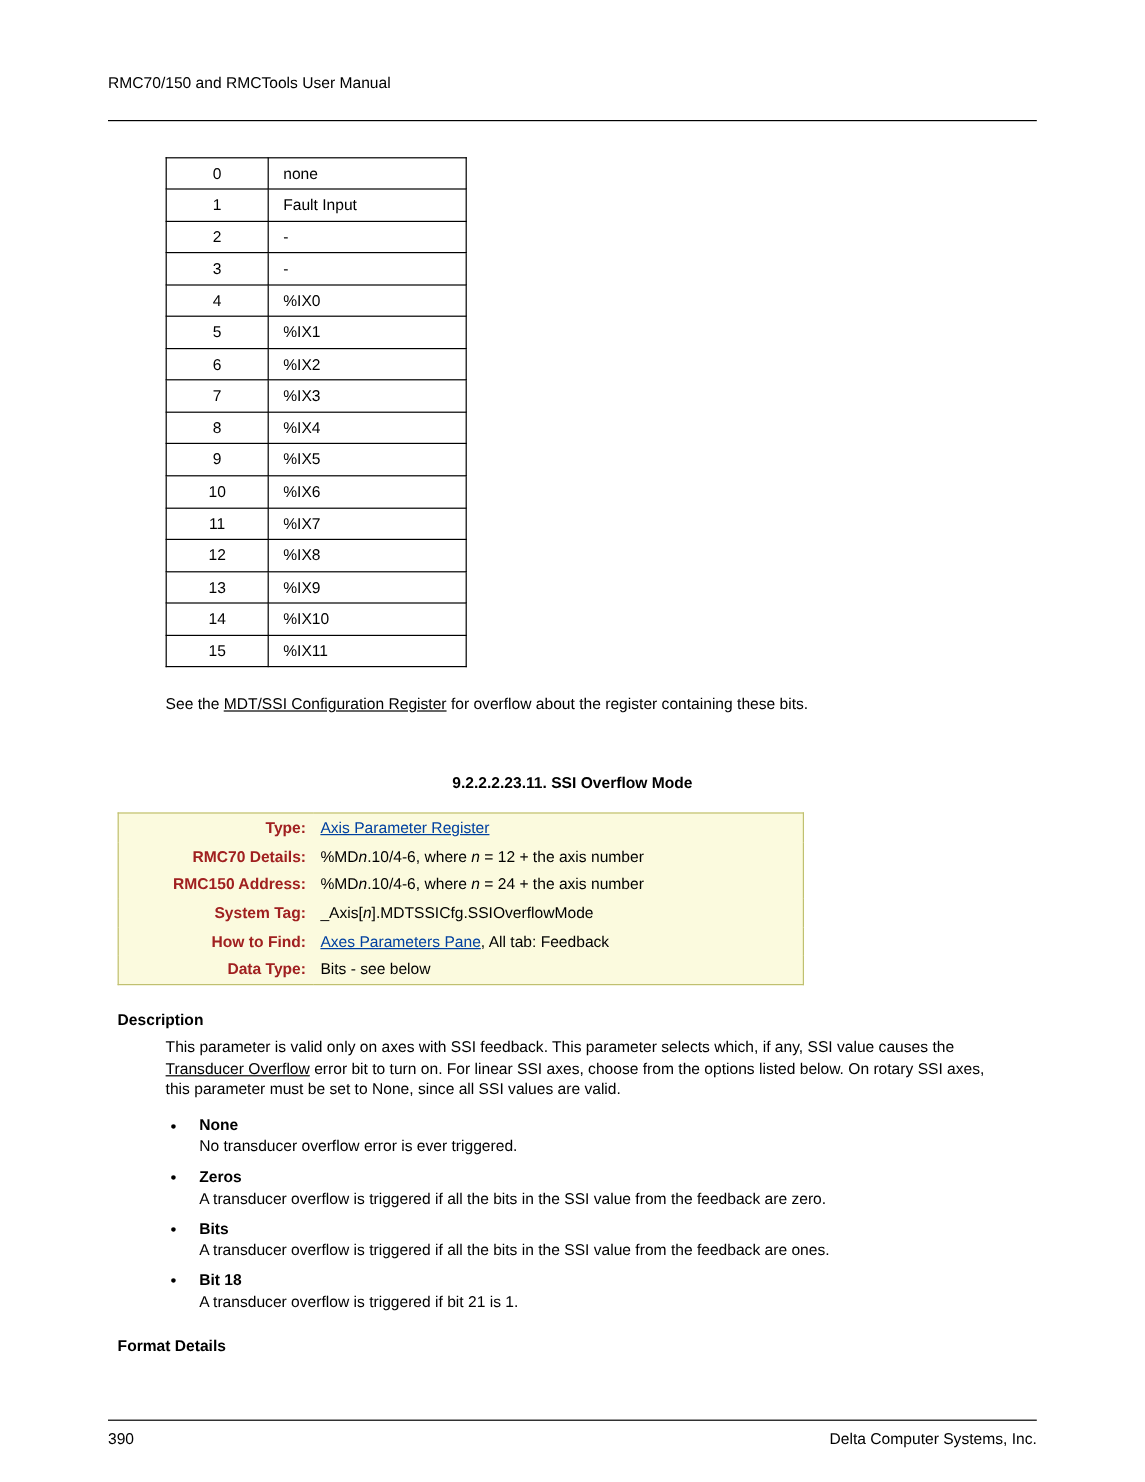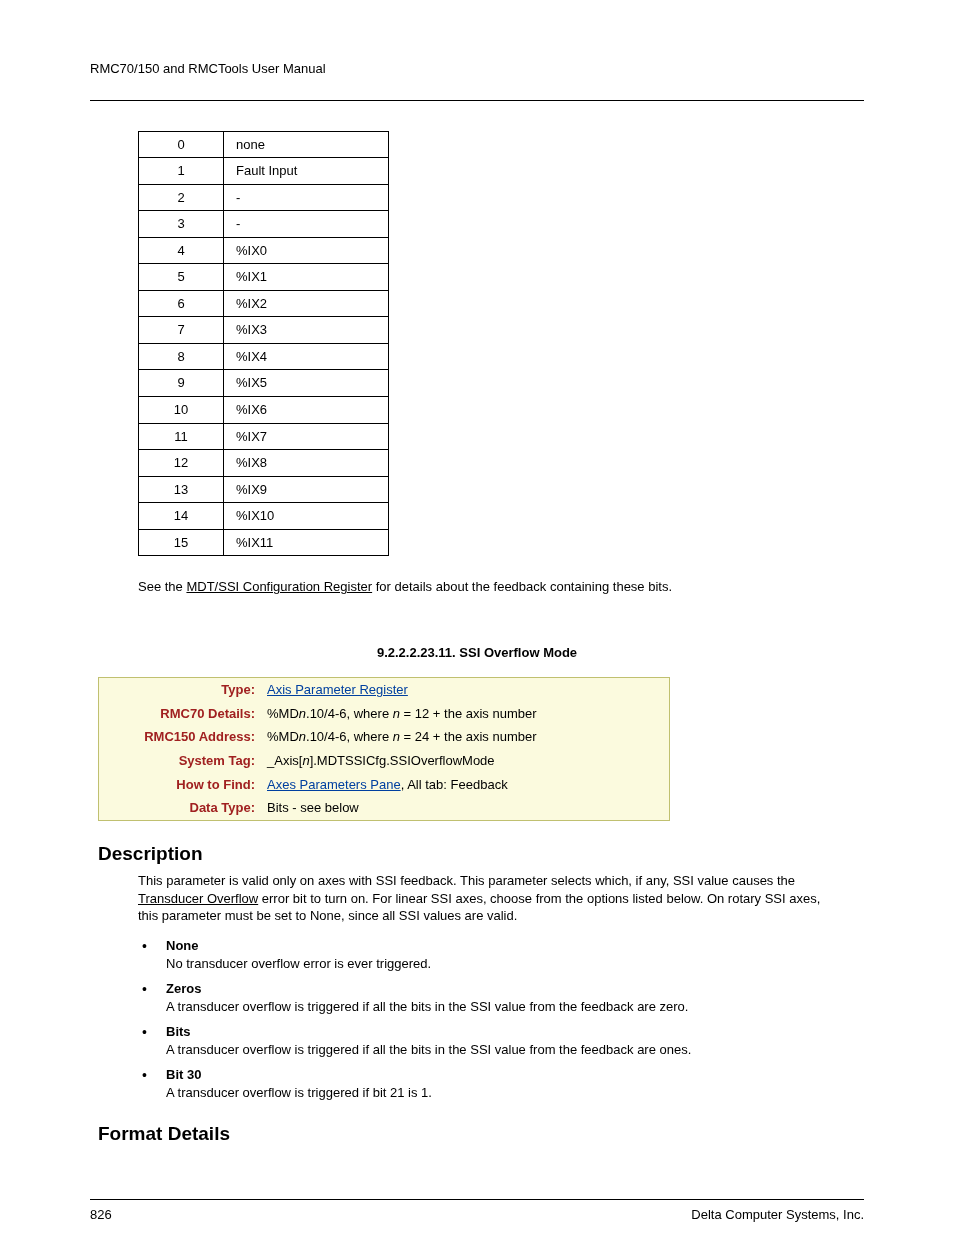--- a/index.html
+++ b/index.html
@@ -63,21 +63,21 @@
     text-align: right;
     width: 150px;
     white-space: nowrap;
   }
   table.info td.value { color: #000; }
   .blue-link { color: #0040a0; text-decoration: underline; }
   .italic { font-style: italic; }
   .desc-head {
     font-weight: bold;
     margin: 20px 0 6px 8px;
-    font-size: 19px;
+    font-size: 13px;
   }
   .desc-para {
     margin: 0 20px 12px 48px;
     font-size: 13px;
   }
   ul.opts {
     margin: 0 20px 12px 48px;
     padding: 0;
     list-style: none;
   }
@@ -172,21 +172,21 @@
         <td class="val">%IX10</td>
       </tr>
       <tr>
         <td class="num">15</td>
         <td class="val">%IX11</td>
       </tr>
     </tbody>
 </table>
 
 <p class="para">
-  <span>See the </span><span class="link">MDT/SSI Configuration Register</span><span> for details about the feedback containing these bits.</span>
+  <span>See the </span><span class="link">MDT/SSI Configuration Register</span><span> for overflow about the register containing these bits.</span>
 </p>
 
 <div class="sec-num">9.2.2.2.23.11. SSI Overflow Mode</div>
 
 <table class="info">
   <tbody>
       <tr>
     <td class="label">Type:</td>
     <td class="value"><span class="blue-link">Axis Parameter Register</span></td>
   </tr>
@@ -215,21 +215,21 @@
 
 <div class="desc-head">Description</div>
 <p class="desc-para">
   <span>This parameter is valid only on axes with SSI feedback. This parameter selects which, if any, SSI value causes the </span><span class="link">Transducer Overflow</span><span> error bit to turn on. For linear SSI axes, choose from the options listed below. On rotary SSI axes, this parameter must be set to None, since all SSI values are valid.</span>
 </p>
 
 <ul class="opts" id="opts-list">
     <li><span class="b">None</span><span>No transducer overflow error is ever triggered.</span></li>
     <li><span class="b">Zeros</span><span>A transducer overflow is triggered if all the bits in the SSI value from the feedback are zero.</span></li>
     <li><span class="b">Bits</span><span>A transducer overflow is triggered if all the bits in the SSI value from the feedback are ones.</span></li>
-    <li><span class="b">Bit 30</span><span>A transducer overflow is triggered if bit 21 is 1.</span></li>
+    <li><span class="b">Bit 18</span><span>A transducer overflow is triggered if bit 21 is 1.</span></li>
   </ul>
 
 <div class="desc-head">Format Details</div>
 
 <div class="footer">
-  <span>826</span>
+  <span>390</span>
   <span>Delta Computer Systems, Inc.</span>
 </div>
 
 </body></html>

